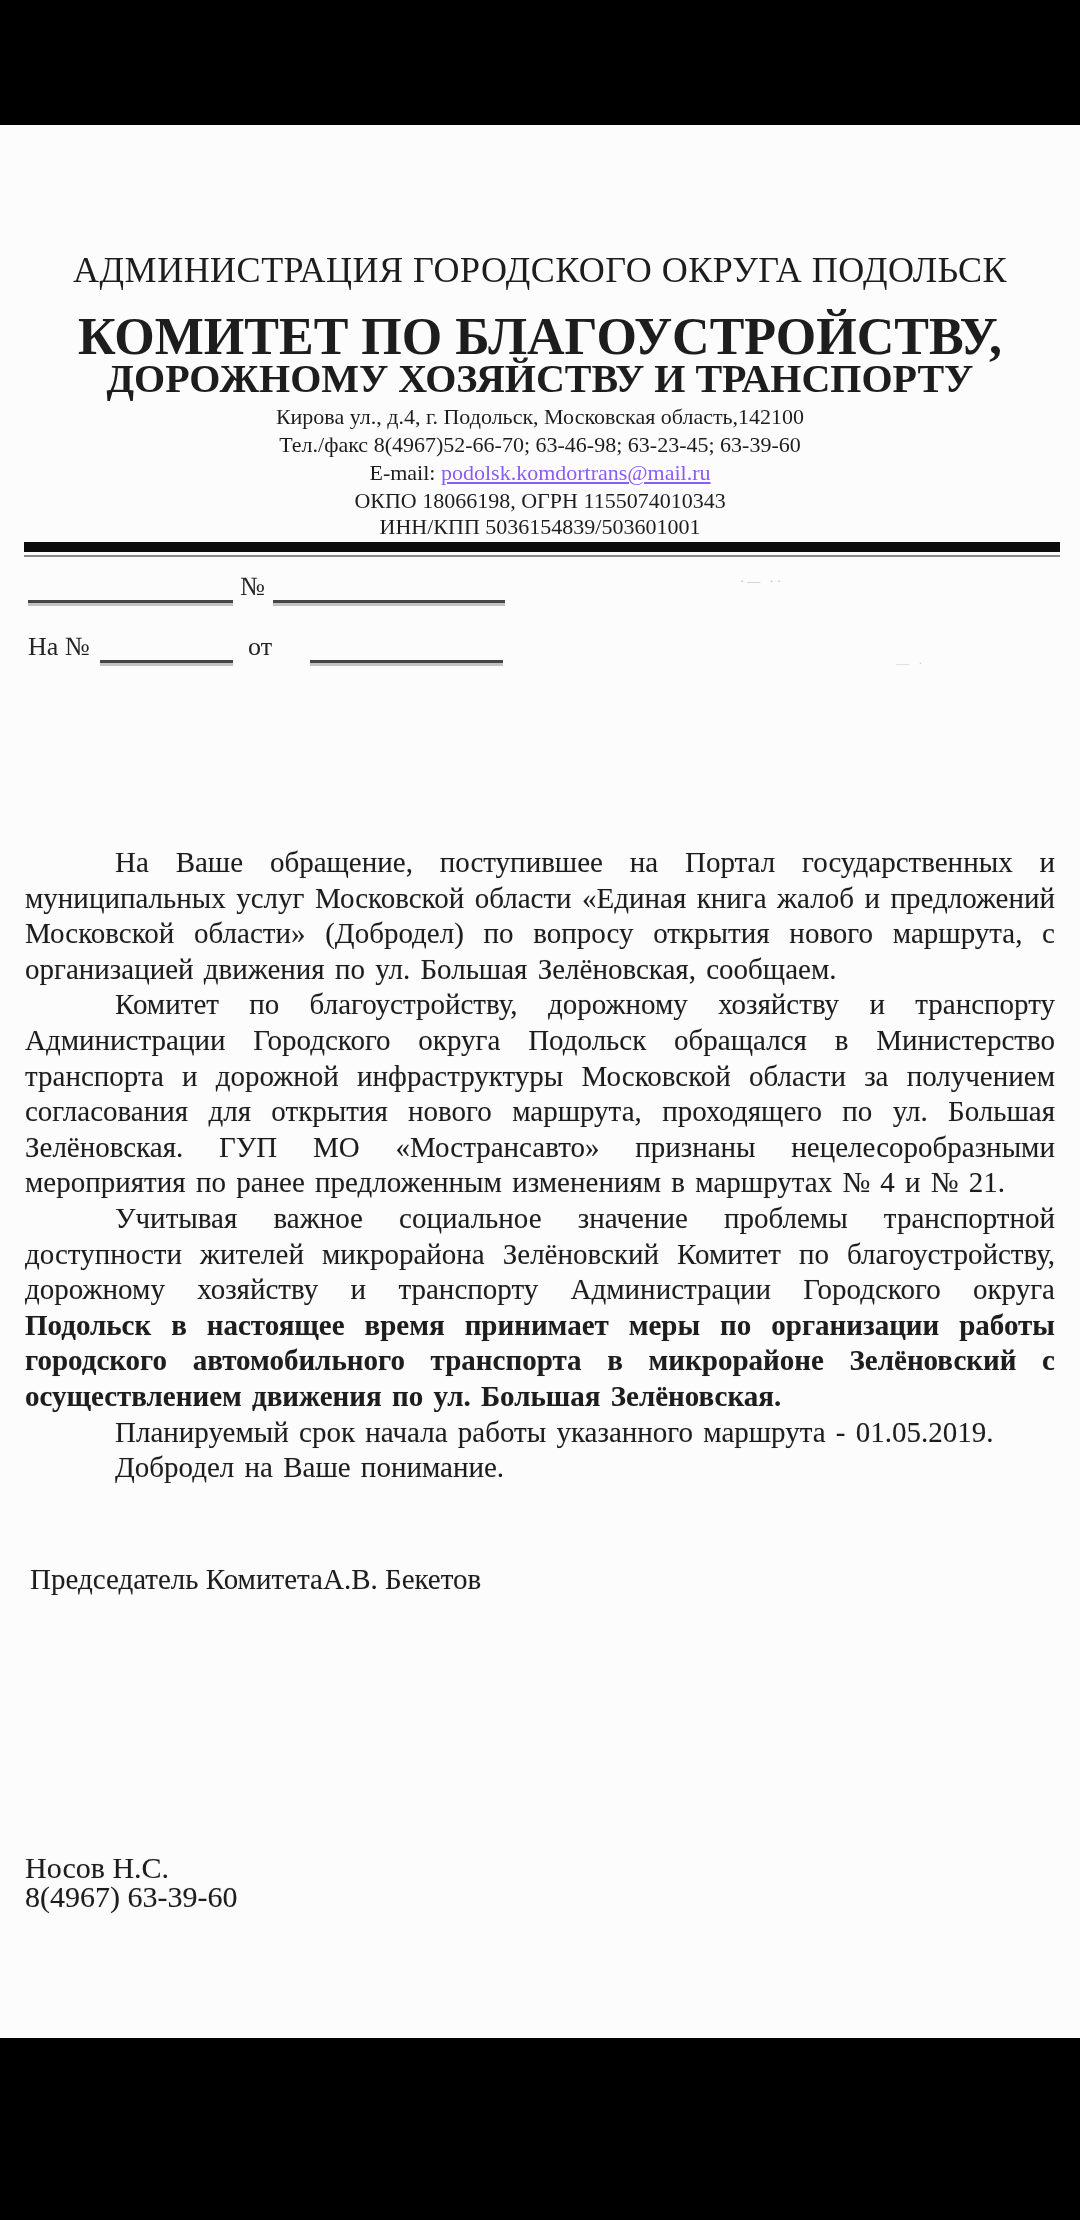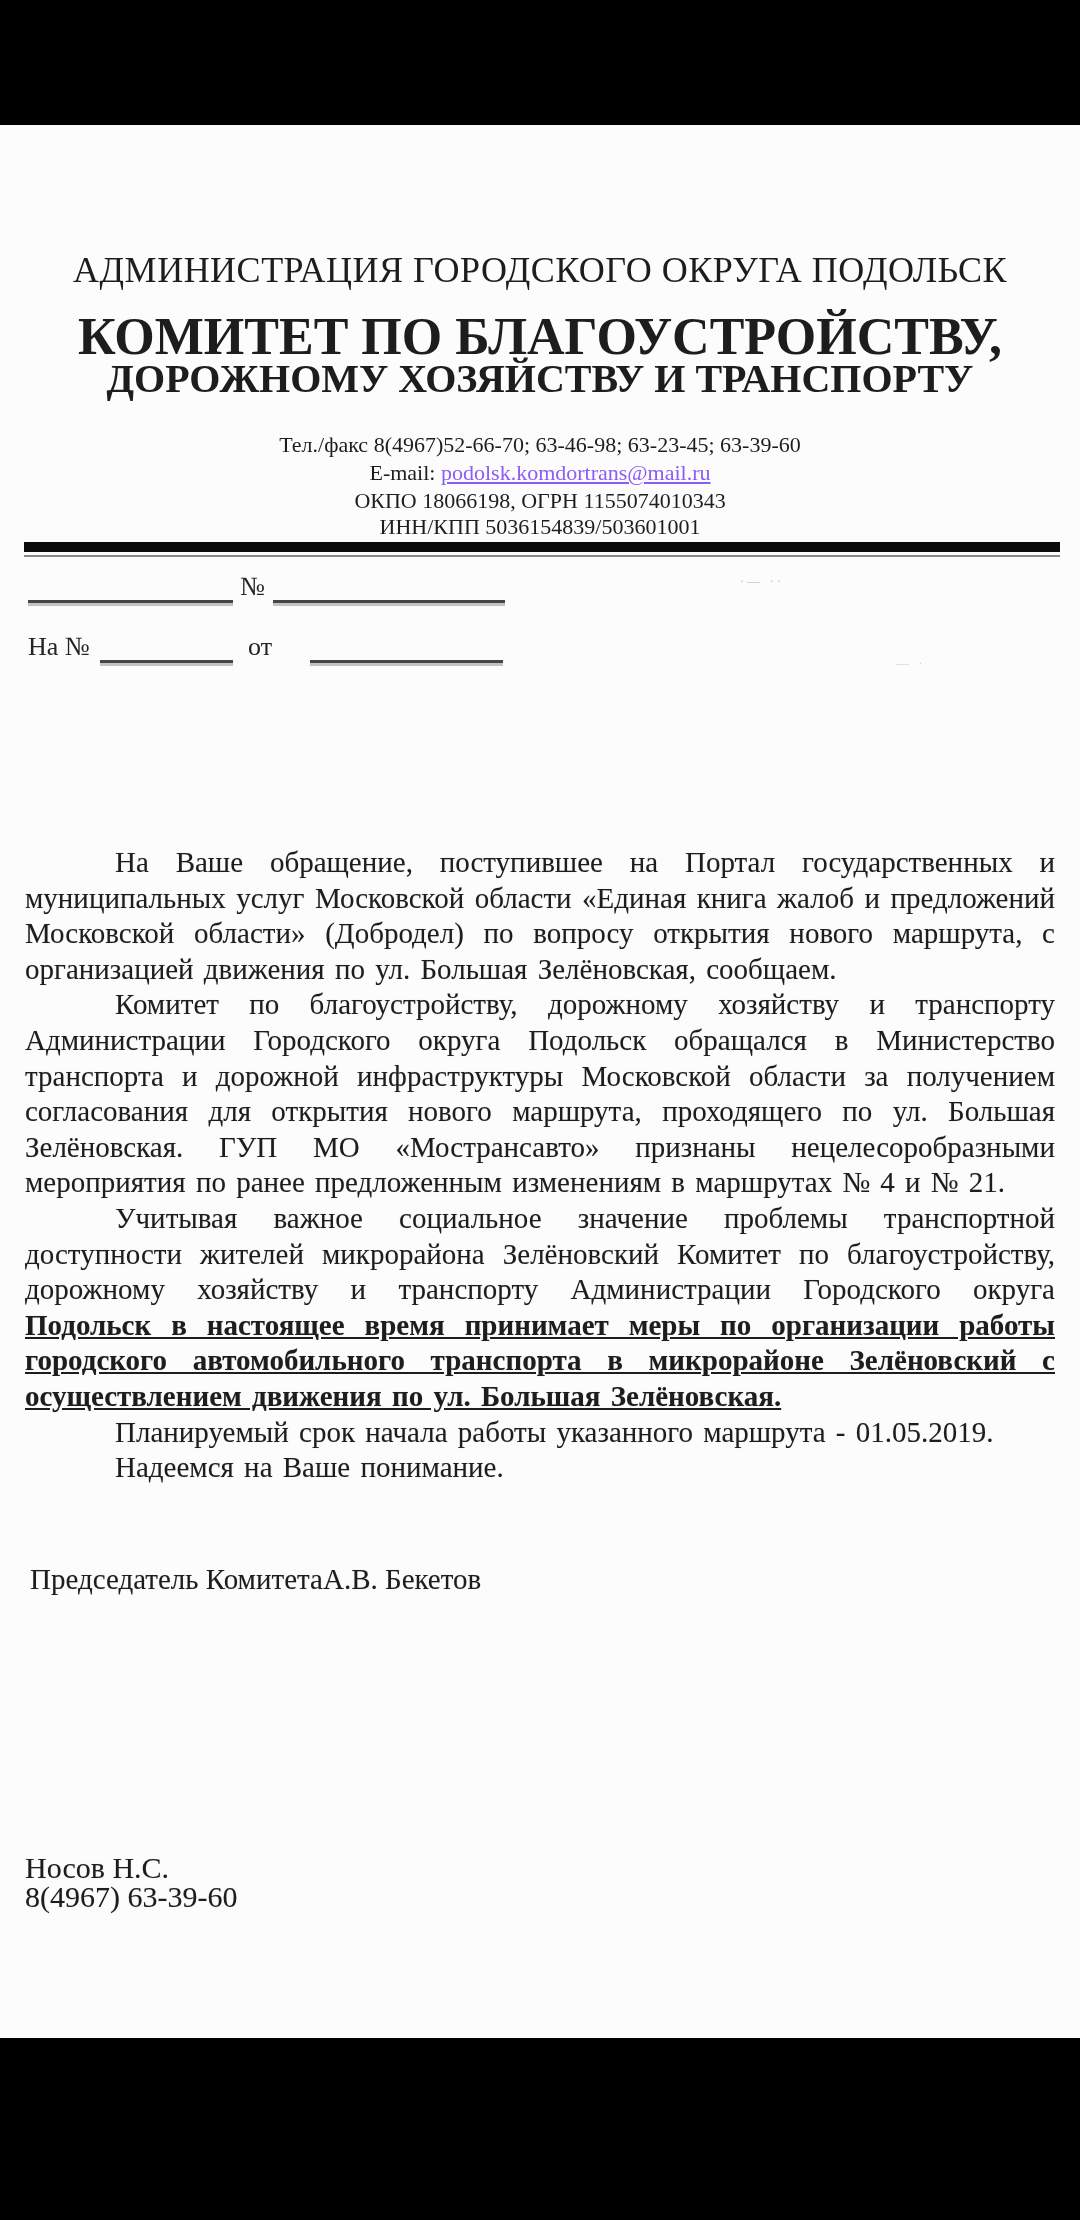--- a/index.html
+++ b/index.html
@@ -40,21 +40,21 @@
   .artifact { position:absolute; color:#bdbdbd; font-size:13px; letter-spacing:3px; line-height:1; }
   .a1 { left:740px; top:449px; }
   .a2 { left:896px; top:531px; color:#d4d4d4; }
 
   .body-block {
     position:absolute; left:25px; top:720px; width:1030px;
     font-size:29px; line-height:35.6px; text-align:justify;
     word-spacing:3px; text-shadow:0 0 1px rgba(0,0,0,0.22);
   }
   .body-block p { margin:0; text-indent:90px; }
-  .bold { font-weight:bold;text-decoration:underline; }
+  .bold { font-weight:bold; }
 
   .signature {
     position:absolute; left:30px; top:1440px; width:1022px;
     display:flex; justify-content:flex-start;
     font-size:29px; line-height:1; text-shadow:0 0 1px rgba(0,0,0,0.22);
   }
 
   .executor {
     position:absolute; left:25px; top:1728px;
     font-size:30px; line-height:29px; text-shadow:0 0 1px rgba(0,0,0,0.22);
@@ -64,20 +64,21 @@
 <body>
 
 <div class="screen">
   <div class="bar top"></div>
 
   <div class="page">
 
     <div class="line lh-admin">АДМИНИСТРАЦИЯ ГОРОДСКОГО ОКРУГА ПОДОЛЬСК</div>
     <div class="line lh-t1">КОМИТЕТ ПО БЛАГОУСТРОЙСТВУ,</div>
     <div class="line lh-t2">ДОРОЖНОМУ ХОЗЯЙСТВУ И ТРАНСПОРТУ</div>
+    <div class="line contact lh-c1">Кирова ул., д.4, г. Подольск, Московская область,142100</div>
     <div class="line contact lh-c2">Тел./факс 8(4967)52-66-70; 63-46-98; 63-23-45; 63-39-60</div>
     <div class="line contact lh-c3"><span>E-mail: </span><span class="email-link">podolsk.komdortrans@mail.ru</span></div>
     <div class="line contact lh-c4">ОКПО 18066198, ОГРН 1155074010343</div>
     <div class="line contact lh-c5">ИНН/КПП 5036154839/503601001</div>
 
     <div class="rule"></div>
 
     <span class="blank b1"></span>
     <span class="ref-label no-sign">№</span>
     <span class="blank b2"></span>
@@ -87,21 +88,21 @@
     <span class="blank b3"></span>
     <span class="ref-label ot-label">от</span>
     <span class="blank b4"></span>
     <span class="artifact a2">— ·</span>
 
     <div class="body-block">
       <p>На Ваше обращение, поступившее на Портал государственных и муниципальных услуг Московской области «Единая книга жалоб и предложений Московской области» (Добродел) по вопросу открытия нового маршрута, с организацией движения по ул. Большая Зелёновская, сообщаем.</p>
       <p>Комитет по благоустройству, дорожному хозяйству и транспорту Администрации Городского округа Подольск обращался в Министерство транспорта и дорожной инфраструктуры Московской области за получением согласования для открытия нового маршрута, проходящего по ул. Большая Зелёновская. ГУП МО «Мострансавто» признаны нецелесоробразными мероприятия по ранее предложенным изменениям в маршрутах № 4 и № 21.</p>
       <p><span>Учитывая важное социальное значение проблемы транспортной доступности жителей микрорайона Зелёновский Комитет по благоустройству, дорожному хозяйству и транспорту Администрации Городского округа </span><span class="bold">Подольск в настоящее время принимает меры по организации работы городского автомобильного транспорта в микрорайоне Зелёновский с осуществлением движения по ул. Большая Зелёновская.</span></p>
       <p>Планируемый срок начала работы указанного маршрута - 01.05.2019.</p>
-      <p>Надеемся на Ваше понимание.</p>
+      <p>Добродел на Ваше понимание.</p>
     </div>
 
     <div class="signature">
       <span>Председатель Комитета</span>
       <span>А.В. Бекетов</span>
     </div>
 
     <div class="executor">
       <div>Носов Н.С.</div>
       <div>8(4967) 63-39-60</div>

